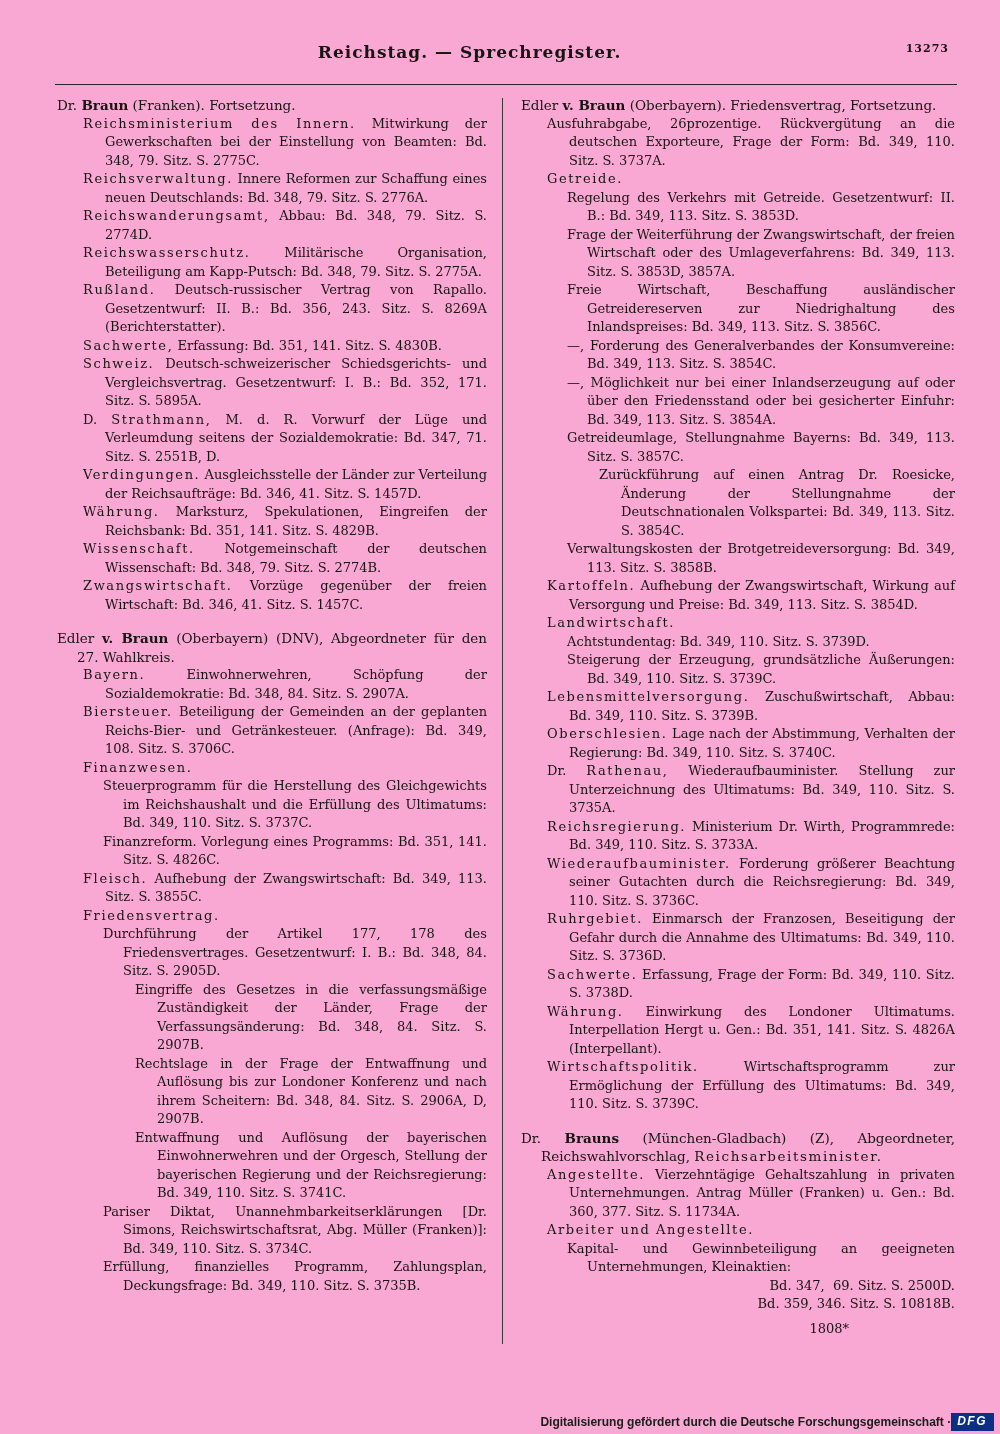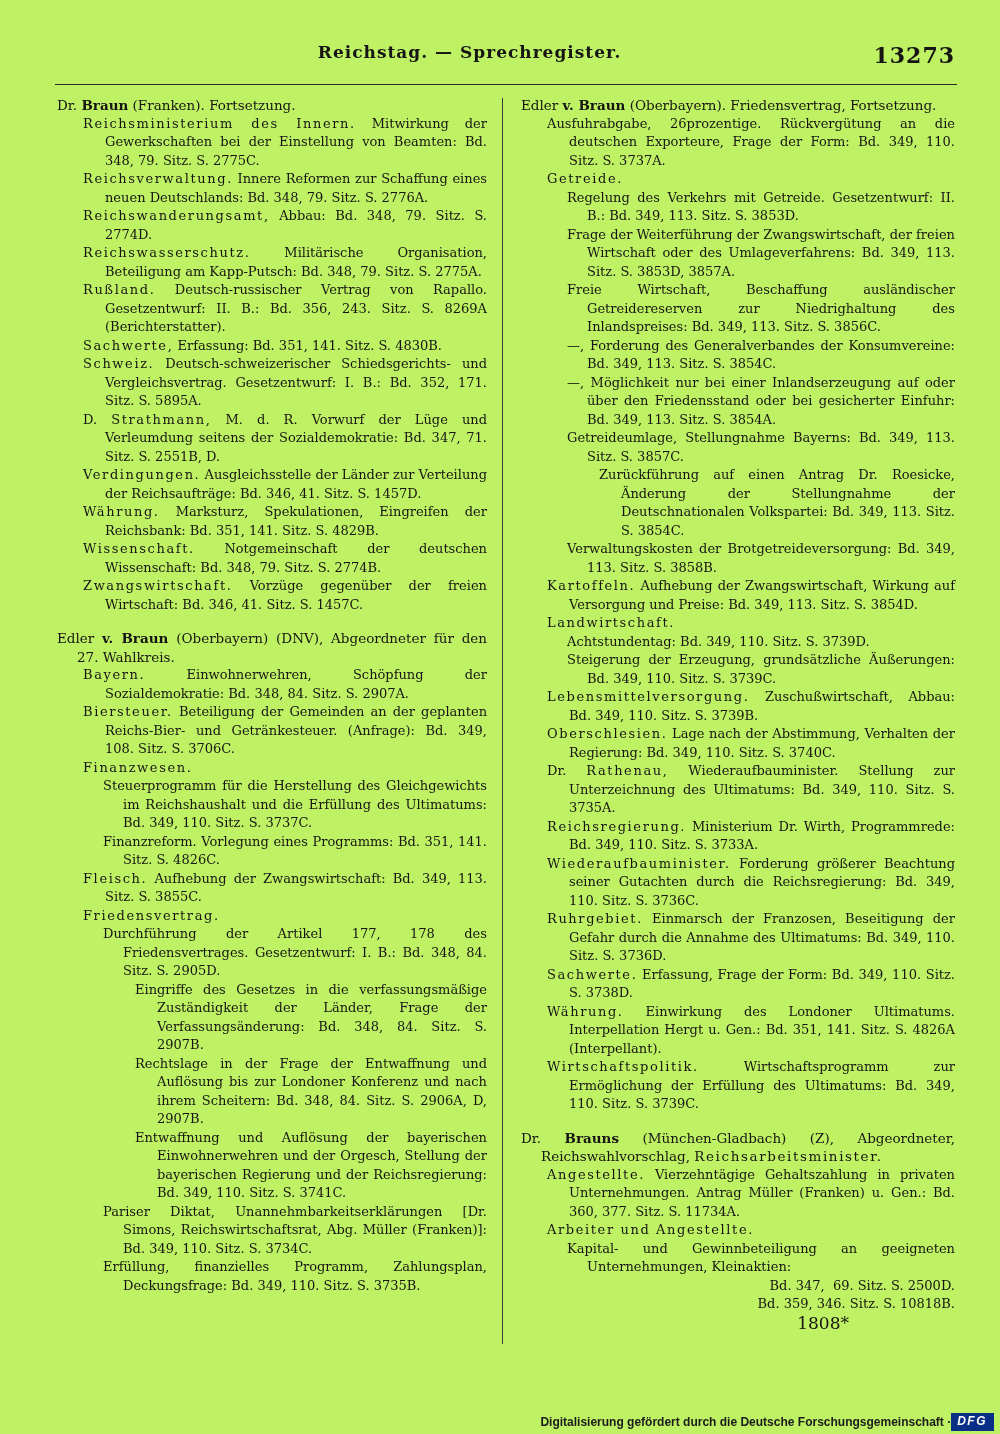--- a/index.html
+++ b/index.html
@@ -1,35 +1,35 @@
 <!DOCTYPE html>
 <html lang="de"><head>
 <meta charset="utf-8">
 <style>
   html,body{margin:0;padding:0;}
   body{background:#e8e8e8;}
   .page{
     position:relative;
     width:1000px;height:1434px;
     margin:0 auto;
-    background:#bef264;
+    background:#f9a8d4;
     font-family:"DejaVu Serif","Liberation Serif",serif;
     color:#171513;
     overflow:hidden;
   }
   .page-header{
     position:absolute;top:42px;left:55px;width:902px;height:30px;
   }
   .running-title{
     position:absolute;left:50%;transform:translateX(-62%);
     font-size:17px;font-weight:bold;letter-spacing:1px;white-space:nowrap;
   }
   .page-number{
-    position:absolute;right:2px;top:0;
-    font-size:22px;font-weight:bold;letter-spacing:1px;
+    position:absolute;right:8px;top:0;
+    font-size:11px;font-weight:bold;letter-spacing:1px;
   }
   .header-rule{
     position:absolute;top:84px;left:55px;width:902px;height:0;
     border-top:1.6px solid #2b2926;
   }
   .column-divider{
     position:absolute;left:502px;top:98px;width:1.4px;height:1246px;
     background:#3a3835;
   }
   .col{
@@ -40,21 +40,21 @@
   .col-left{left:57px;width:430px;}
   .col-right{left:521px;width:434px;}
   .blk{margin:0;}
   .entry{margin-top:0;}
   .heading{margin-top:15px;padding-left:20px;text-indent:-20px;font-size:13.5px;}
   .heading.first{margin-top:0;}
   .ind1{padding-left:48px;text-indent:-22px;}
   .ind2{padding-left:66px;text-indent:-20px;}
   .ind3{padding-left:100px;text-indent:-22px;}
   .ind4{padding-left:88px;text-indent:0;text-align:right;}
-  .sig{text-align:right;padding-right:106px;font-size:17px;}
+  .sig{margin-top:6px;text-align:right;padding-right:106px;font-size:13px;}
   .bold{font-weight:bold;}
   .kw{letter-spacing:1.6px;}
   .footer{
     position:absolute;right:6px;bottom:3px;
     display:flex;align-items:center;gap:0;
     font-family:"Liberation Sans","DejaVu Sans",sans-serif;
     font-weight:bold;font-size:12px;color:#1c1c1c;white-space:nowrap;
   }
   .dfg-logo{
     display:inline-block;

